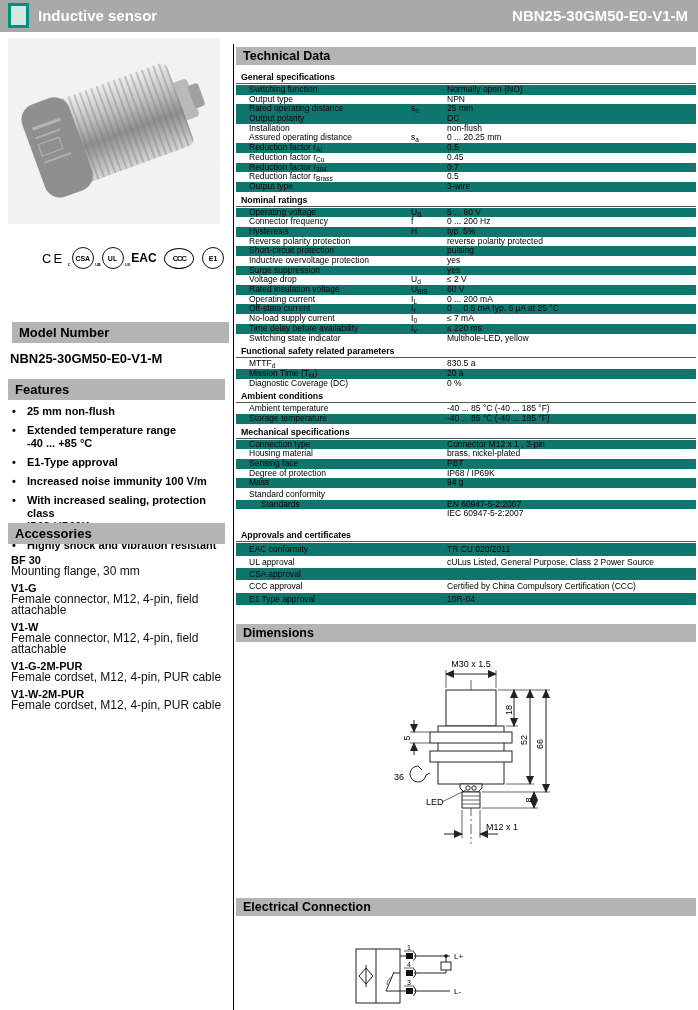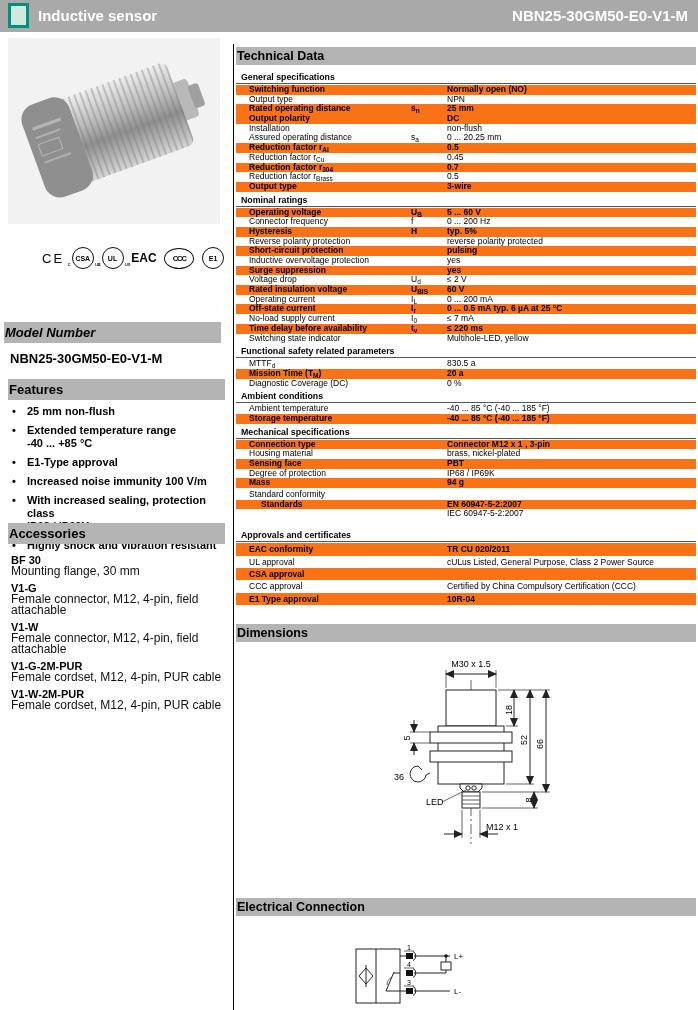--- a/index.html
+++ b/index.html
@@ -7,21 +7,21 @@
        font-family:"Liberation Sans", sans-serif;color:#000;position:relative;}
   .abs{position:absolute;}
   
   .hdr{left:0;top:0;width:698px;height:32px;background:#a9a9a9;}
   .logo-sq{left:8px;top:3px;width:21px;height:25px;background:#cfe9df;border:3px solid #00917e;box-sizing:border-box;}
   .hdr-title{left:38px;top:0;height:32px;line-height:32px;color:#fff;font-weight:bold;font-size:15px;}
   .hdr-model{right:10px;top:0;height:32px;line-height:32px;color:#fff;font-weight:bold;font-size:15px;}
   
   .vline{left:233px;top:44px;width:1px;height:966px;background:#000;}
   
-  .bar{background:#b4b4b4;font-weight:bold;box-sizing:border-box;padding-left:1px;}
+  .bar{background:#b4b4b4;font-weight:bold;box-sizing:border-box;padding-left:7px;}
   .bar.left-bar{width:217px;height:21px;line-height:21px;font-size:13px;}
   .bar.wide-bar{width:460px;height:18px;line-height:18px;font-size:12.5px;}
   
   .photo{left:8px;top:38px;width:212px;height:186px;background:#f2f2f2;}
   .certs{left:8px;top:240px;width:218px;height:36px;display:flex;align-items:center;
          justify-content:space-between;padding:0 2px 0 34px;box-sizing:border-box;}
   .cert-text{font-size:13px;letter-spacing:2px;font-weight:500;}
   .cert-eac{font-weight:bold;font-size:12px;letter-spacing:0;}
   .cert-circle{width:22px;height:22px;border:1.5px solid #111;border-radius:50%;
                display:flex;align-items:center;justify-content:center;
@@ -39,21 +39,21 @@
   .acc{left:11px;top:549px;width:215px;}
   .acc-code{font-weight:bold;font-size:11px;line-height:12px;margin-top:5px;}
   .acc-desc{font-size:12px;line-height:11px;color:#111;}
   
   .tech{left:236px;top:69px;width:460px;}
   .t-section{margin-top:2px;}
   .t-section.gap{margin-top:10px;}
   .t-subhead{font-weight:bold;font-size:8.8px;height:12px;line-height:12px;
              border-bottom:1px solid #555;padding-left:5px;margin-bottom:1px;}
   .t-row{display:flex;height:9.7px;line-height:9.8px;font-size:8.5px;padding-left:13px;box-sizing:border-box;}
-  .t-row.shade{background:#f97316;font-weight:bold;}
+  .t-row.shade{background:#0f766e;}
   .t-row.tall{height:12.4px;line-height:12.5px;}
   .t-label{width:162px;white-space:nowrap;overflow:hidden;}
   .t-label.ind2{padding-left:12px;width:150px;}
   .t-sym{width:36px;white-space:nowrap;}
   .t-val{flex:1;white-space:nowrap;overflow:hidden;}
   .sub{font-size:6.5px;vertical-align:-2px;}
   
   .dim-svg{left:384px;top:652px;}
   .elec-svg{left:350px;top:936px;}
   svg text{font-family:"Liberation Sans", sans-serif;fill:#000;}
@@ -113,21 +113,21 @@
     </div>
     <div class="cert-text cert-eac">EAC</div>
     <div class="cert-ellipse">
       <span class="cc-label">CCC</span>
     </div>
     <div class="cert-circle">
       <span class="cc-label">E1</span>
     </div>
   </div>
 
-<div class="abs bar left-bar" style="left:4px;top:322px;font-style:italic;">Model Number</div>
+<div class="abs bar left-bar" style="left:12px;top:322px;">Model Number</div>
 <div class="abs model-val">NBN25-30GM50-E0-V1-M</div>
 
 <div class="abs bar left-bar" style="left:8px;top:379px;">Features</div>
 <ul class="abs features" id="features-list">
     <li><span class="f1">25 mm non-flush</span></li>
     <li><span class="f1">Extended temperature range</span><span class="f2">-40 ... +85 °C</span></li>
     <li><span class="f1">E1-Type approval</span></li>
     <li><span class="f1">Increased noise immunity 100 V/m</span></li>
     <li><span class="f1">With increased sealing, protection class</span><span class="f2">IP68 / IP69K</span></li>
     <li><span class="f1">Highly shock and vibration resistant</span></li>

